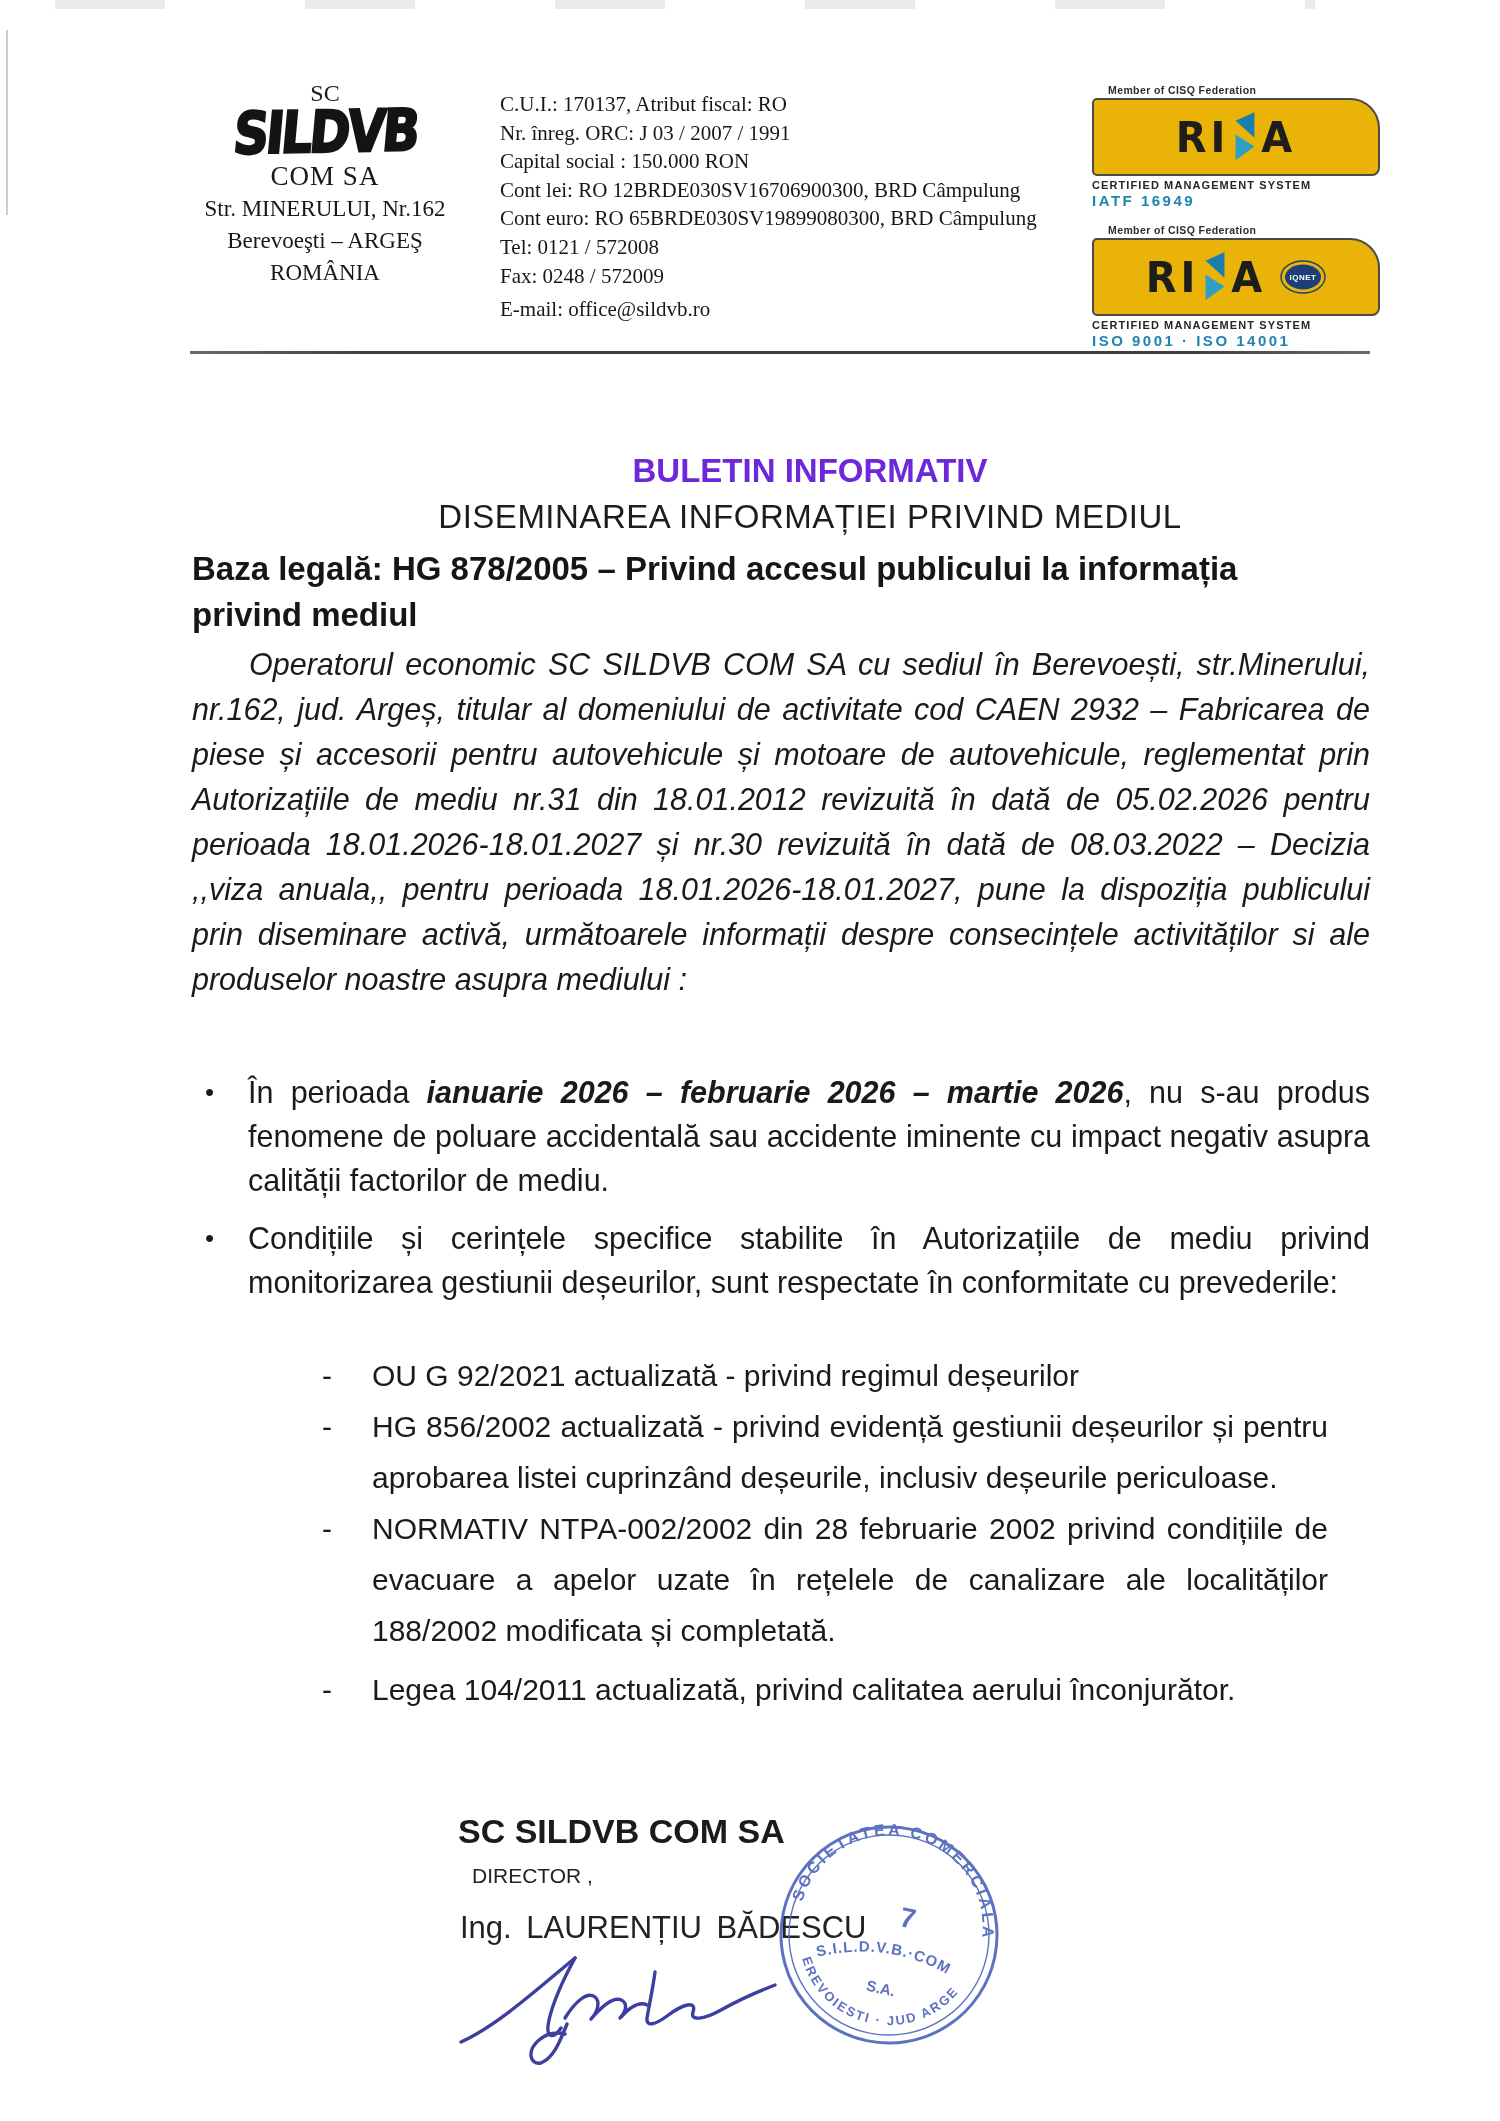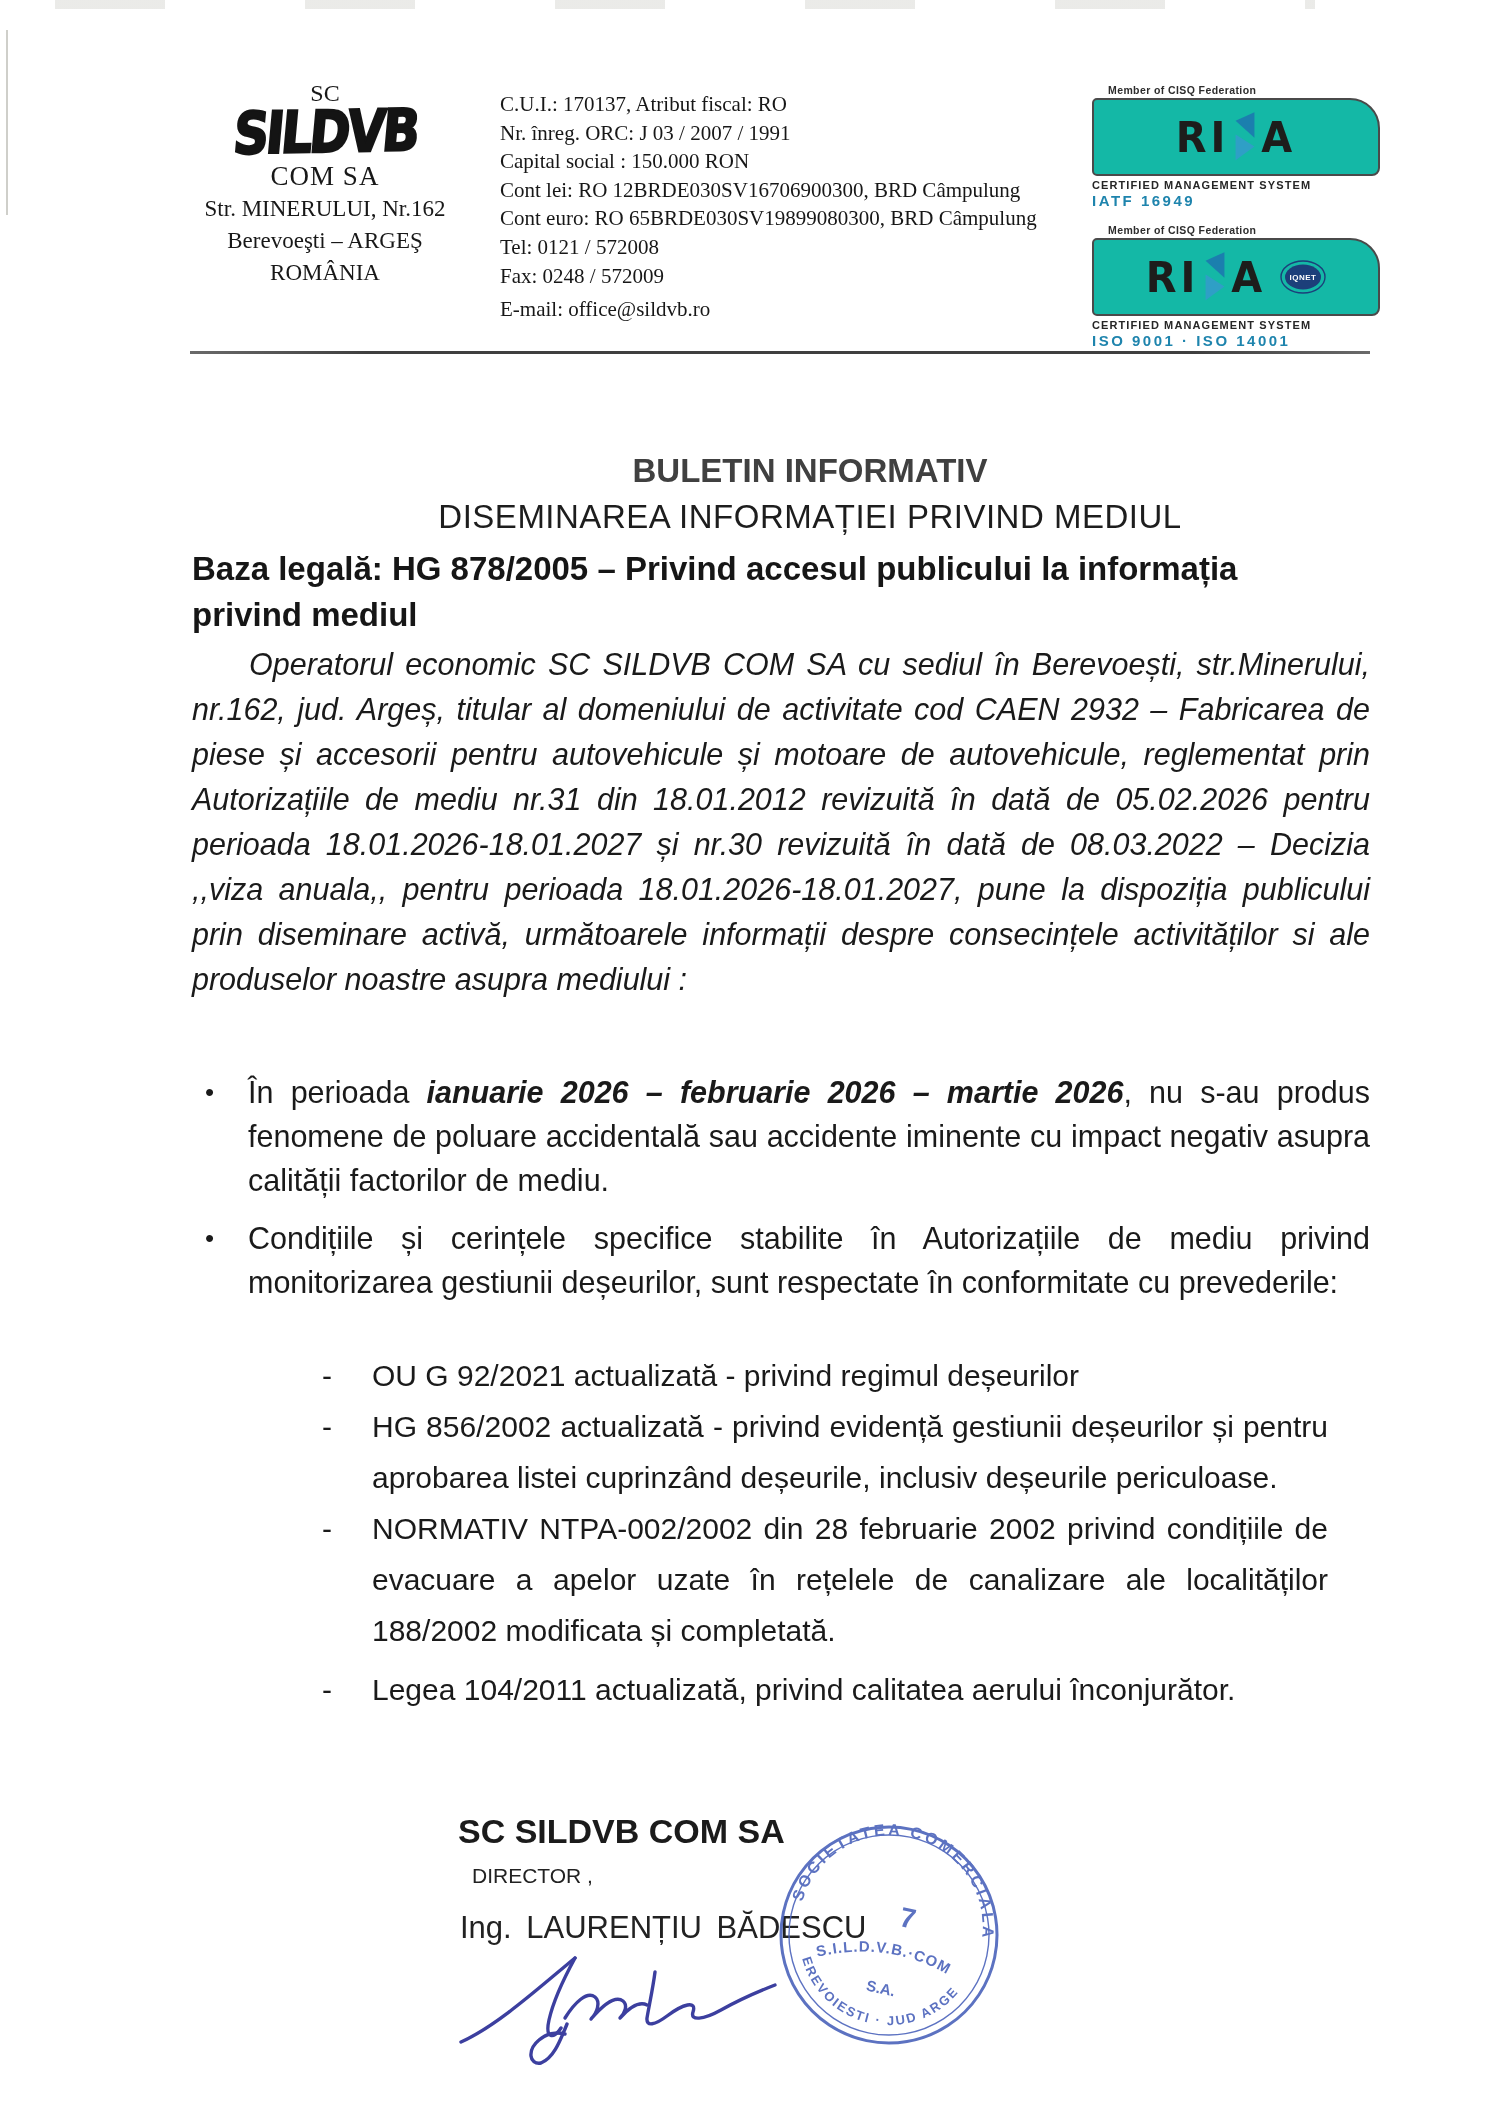--- a/index.html
+++ b/index.html
@@ -25,35 +25,35 @@
 
   .company-details{position:absolute;left:500px;top:90px;width:600px;
     font-family:"Liberation Serif",serif;font-size:21px;line-height:28.6px;
     color:#171717;white-space:nowrap;}
   .company-details .detail-line.email{margin-top:5px;}
 
   .badge{position:absolute;left:1092px;width:288px;}
   .badge.b1{top:84px;}
   .badge.b2{top:224px;}
   .badge-member{font-size:10.5px;font-weight:bold;letter-spacing:.4px;color:#2d2d2d;margin-left:16px;}
-  .badge-box{margin-top:2px;height:74px;border:2px solid #4a4a4a;background:#14b8a6;
+  .badge-box{margin-top:2px;height:74px;border:2px solid #4a4a4a;background:#eab308;
     border-radius:5px 30px 8px 5px;display:flex;align-items:center;justify-content:center;gap:4px;}
   .rina-letter{font-family:"DejaVu Sans",sans-serif;font-weight:bold;font-size:40px;
     letter-spacing:4px;color:#1d1d1b;transform:scaleY(1.05);}
   .rina-n{width:24px;height:52px;}
   .iqnet{margin-left:10px;}
   .badge-cert{margin-top:3px;font-size:11px;font-weight:bold;letter-spacing:1.1px;color:#262626;}
   .badge-standard{margin-top:1px;font-size:15px;font-weight:bold;letter-spacing:2.5px;color:#1e84ad;}
 
   .divider{position:absolute;left:190px;top:351px;width:1180px;height:3px;
     background:linear-gradient(90deg,#6a6a6a,#3f3f3f 15%,#3f3f3f 85%,#6a6a6a);}
 
   
   .title-main{position:absolute;left:220px;top:452px;width:1180px;text-align:center;
-    font-size:33px;font-weight:bold;color:#404040;}
+    font-size:33px;font-weight:bold;color:#6d28d9;}
   .title-sub{position:absolute;left:220px;top:498px;width:1180px;text-align:center;
     font-size:33px;font-weight:400;letter-spacing:.5px;color:#1d1d1d;}
   .legal-basis{position:absolute;left:192px;top:546px;width:1160px;
     font-size:33px;font-weight:bold;line-height:46px;color:#161616;}
 
   
   .intro-paragraph{position:absolute;left:192px;top:642px;width:1178px;
     font-size:30.5px;font-style:italic;line-height:45px;text-align:justify;
     text-indent:57px;color:#1a1a1a;}
 

